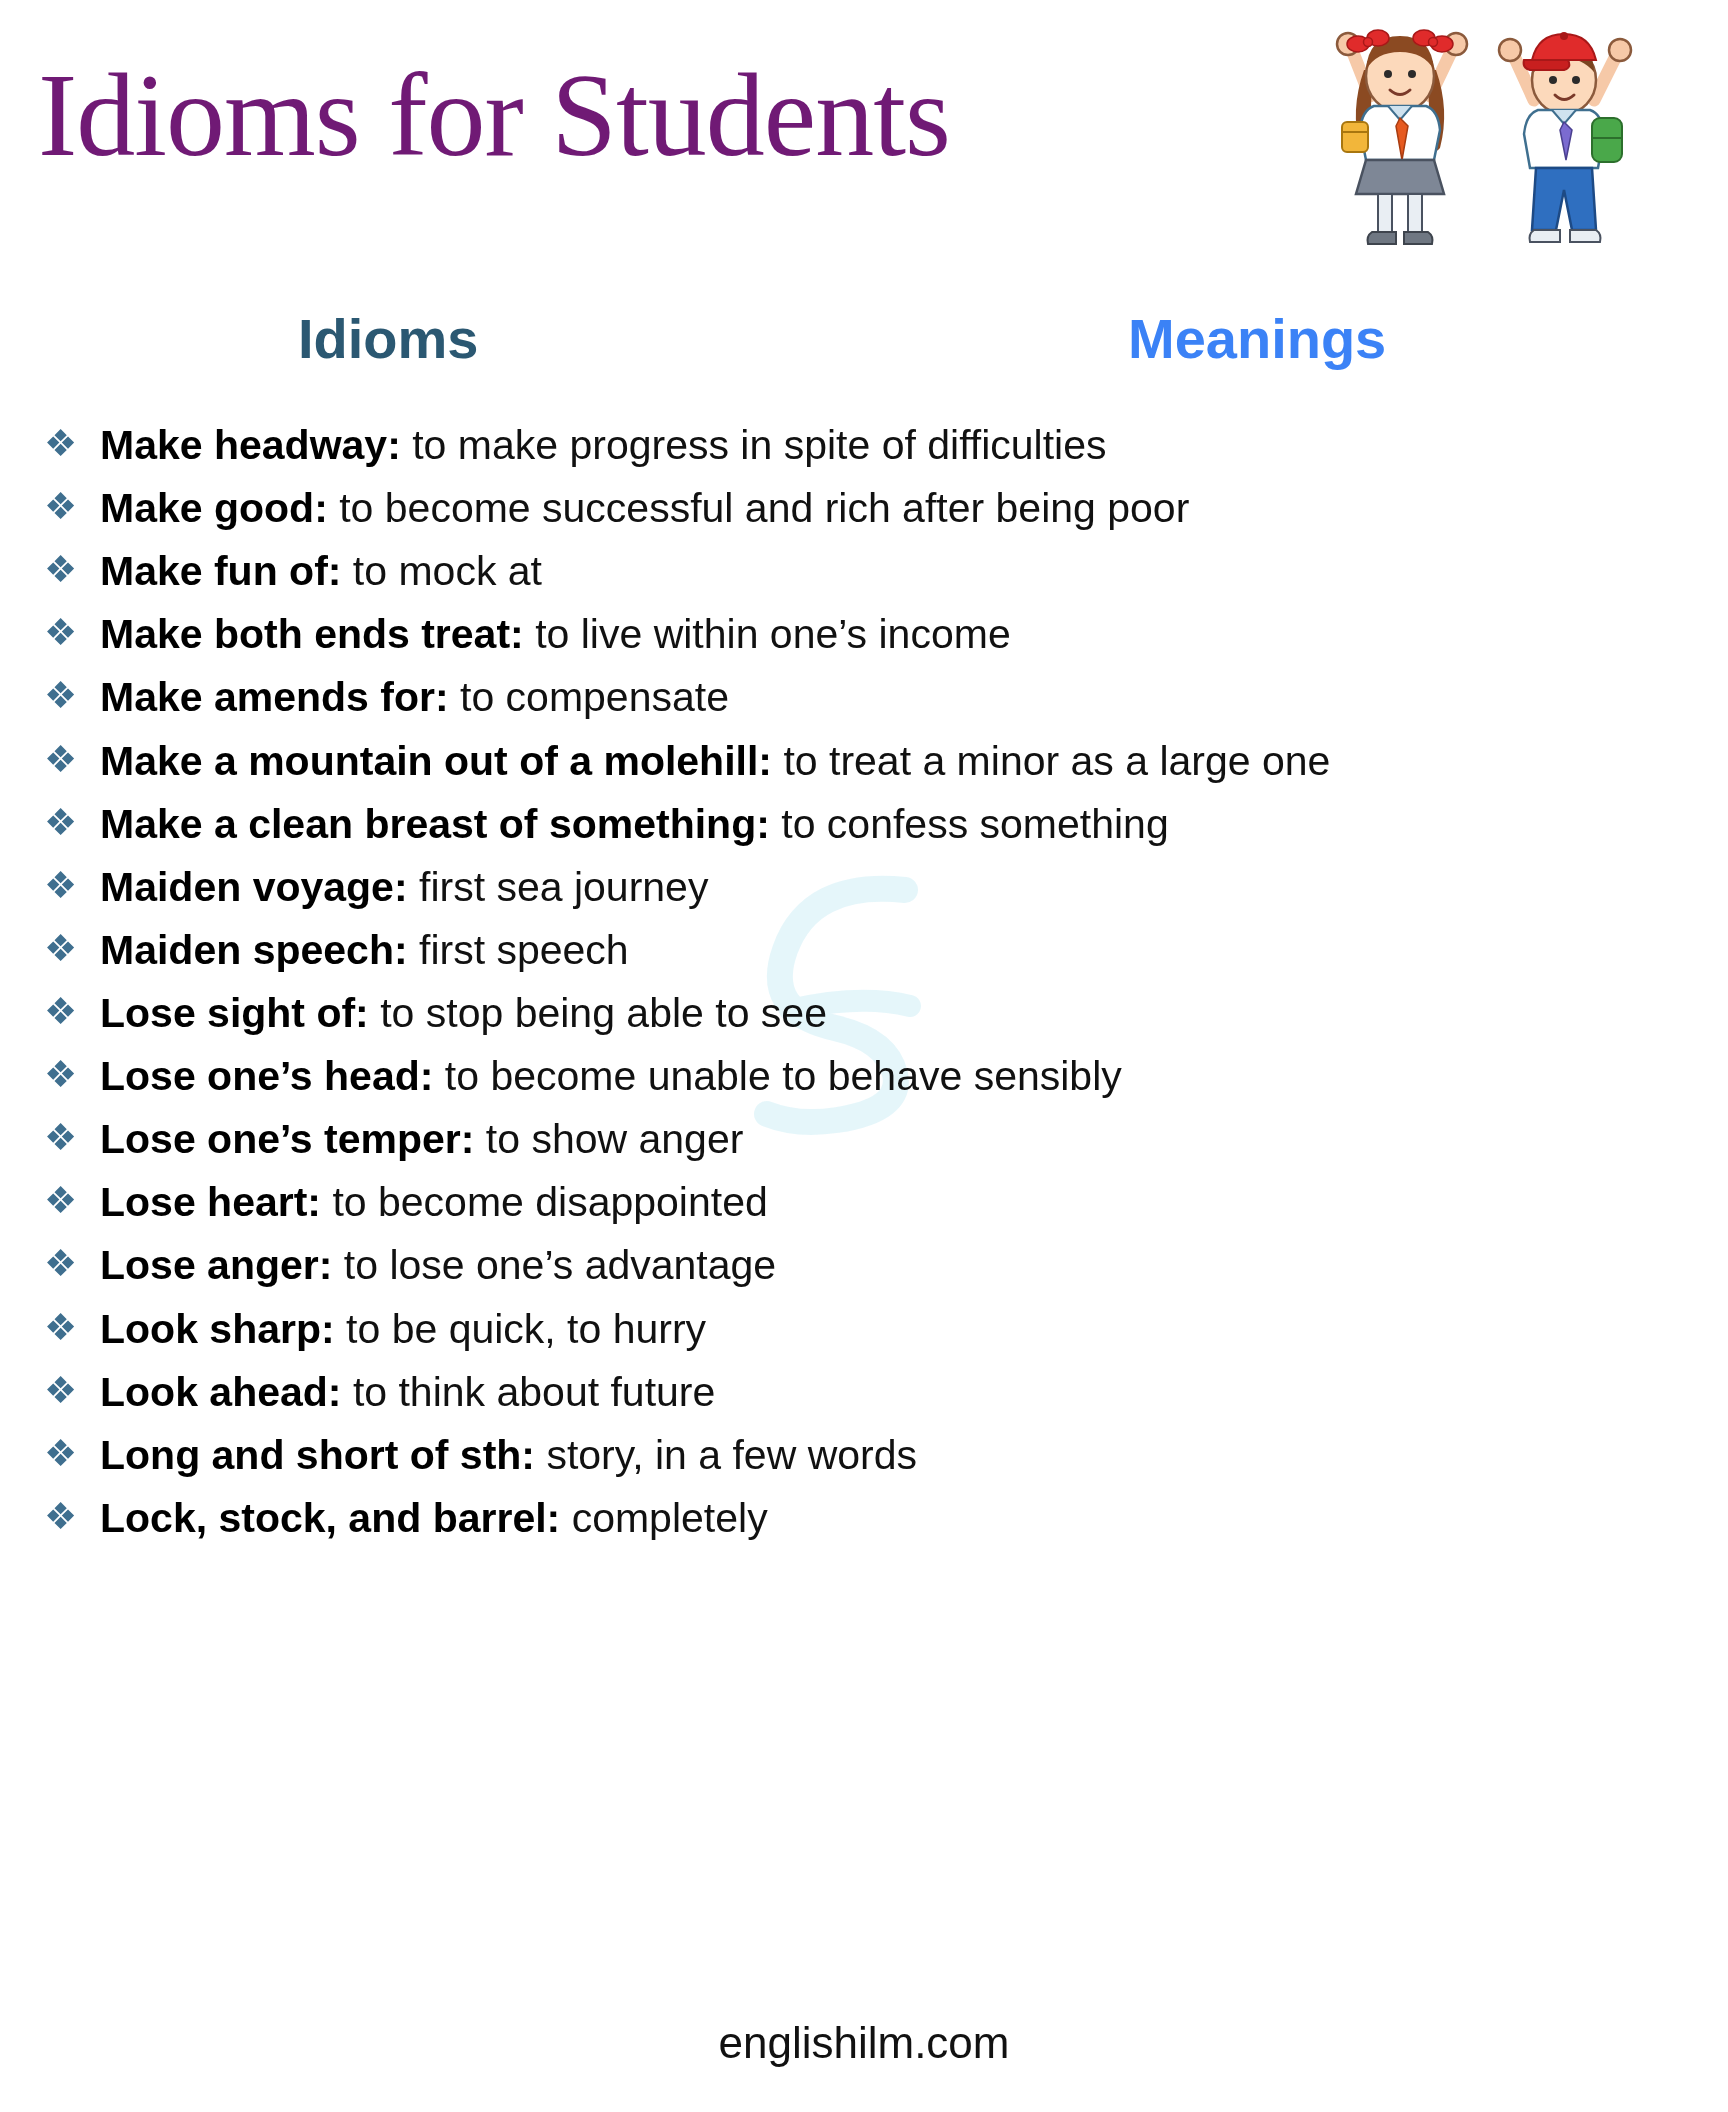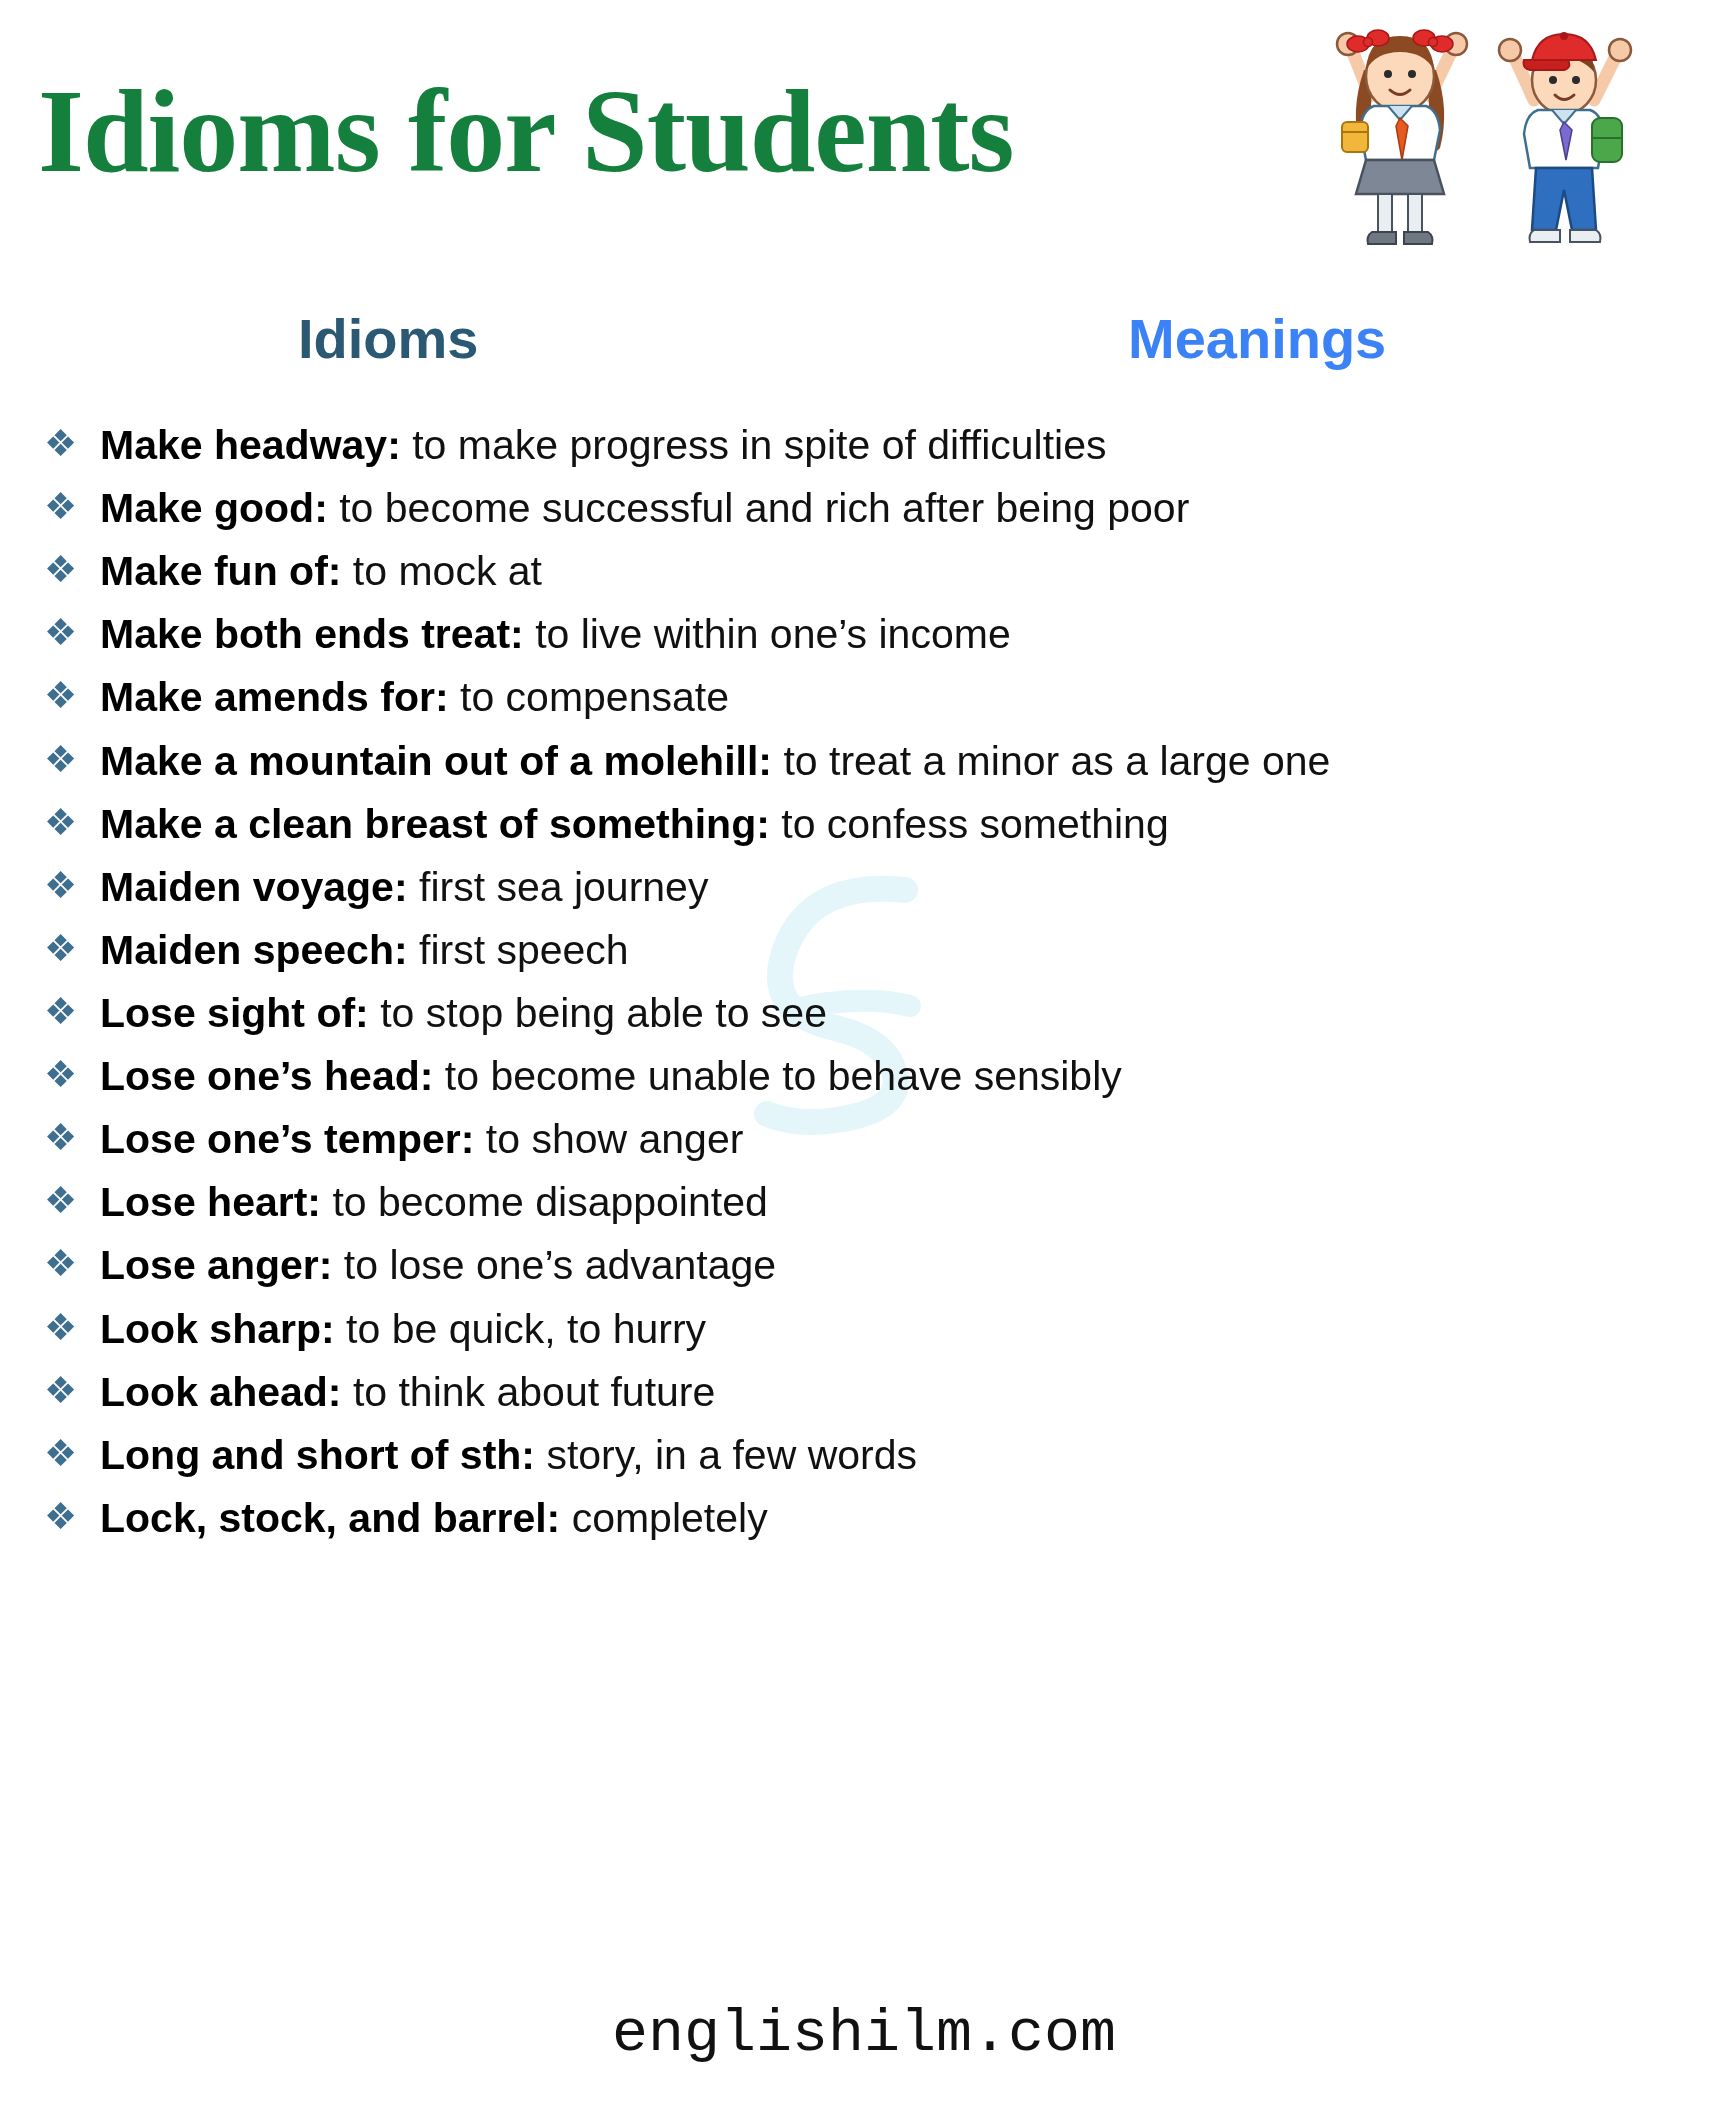--- a/index.html
+++ b/index.html
@@ -23,24 +23,24 @@
   }
 
   
   .header {
     position: relative;
     height: 270px;
   }
   .title {
     position: absolute;
     left: 10px;
-    top: 64px;
+    top: 48px;
     font-size: 118px;
-    font-weight: bold;
-    color: #15803d;
+    font-weight: normal;
+    color: #701a75;
     letter-spacing: -1px;
     white-space: nowrap;
     font-family: "Liberation Serif", serif;
   }
 
   
   .kids {
     position: absolute;
     right: 28px;
     top: 10px;
@@ -111,23 +111,23 @@
     color: #111111;
   }
 
   
   .footer {
     position: absolute;
     left: 0;
     right: 0;
     bottom: 44px;
     text-align: center;
-    font-size: 60px;
+    font-size: 44px;
     color: #111111;
-    font-family: Liberation Mono, monospace;
+    font-family: Liberation Sans, sans-serif;
   }
 </style>
 </head>
 <body>
 
 <div class="page">
 
   <div class="header">
     <div class="title">Idioms for Students</div>
 

